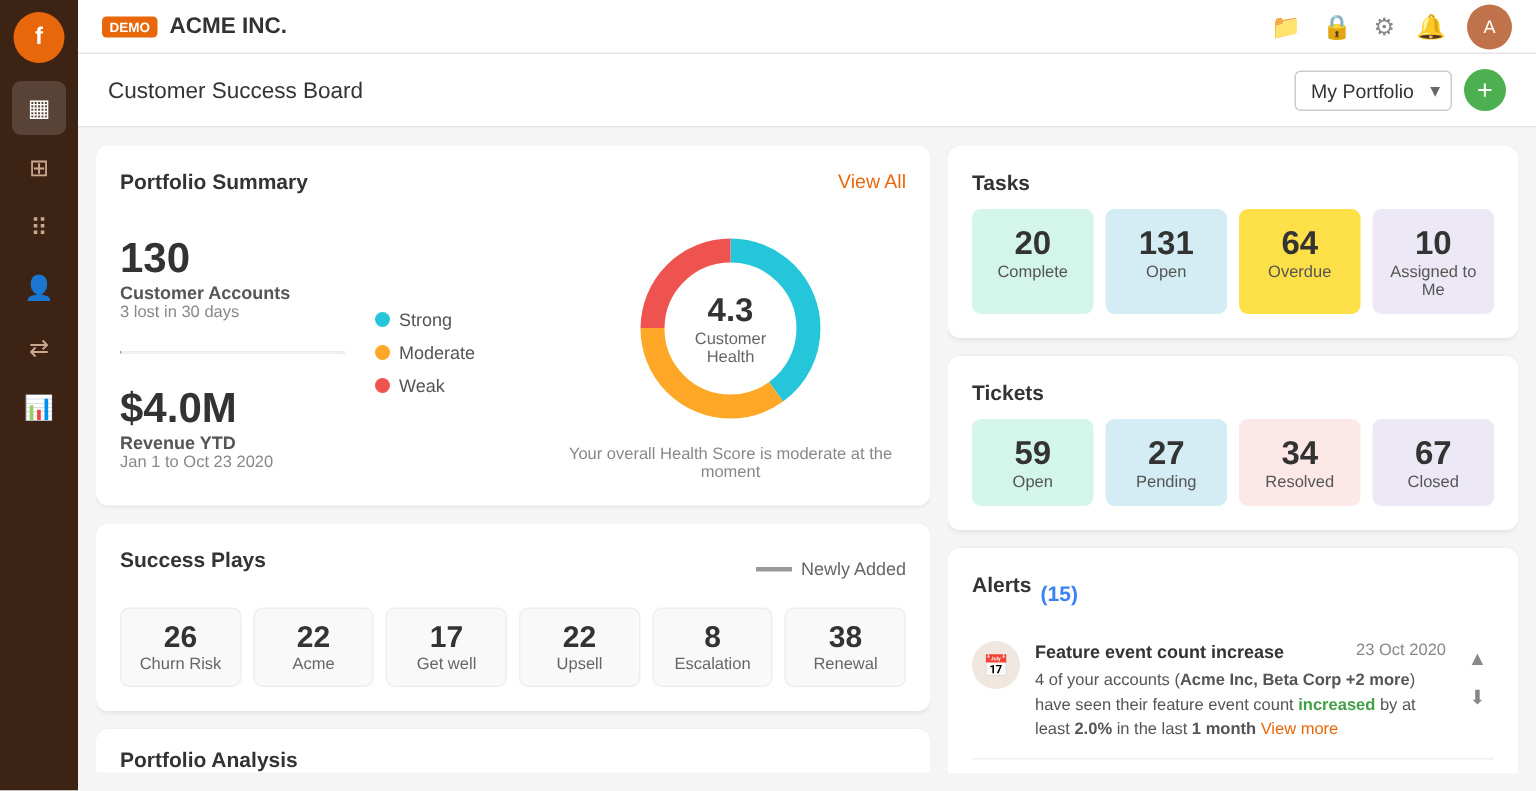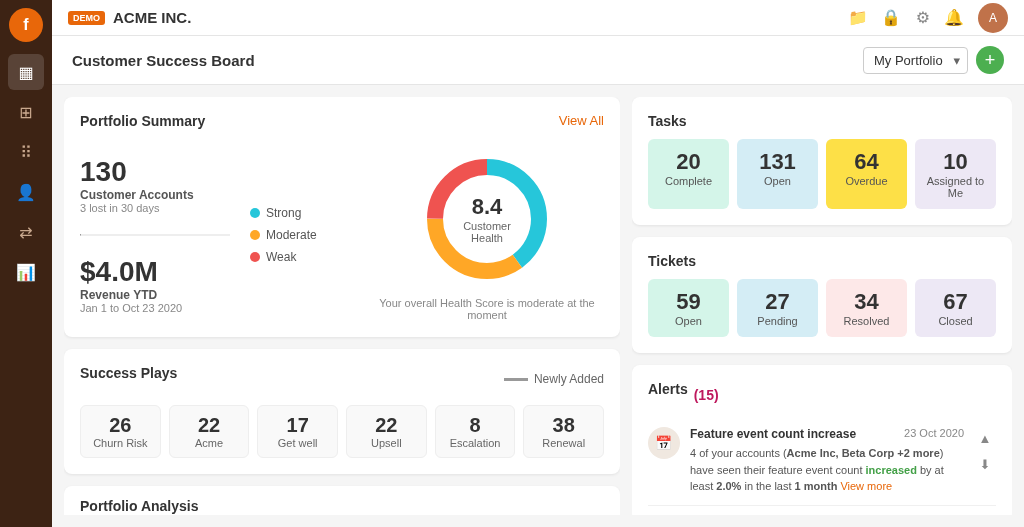--- a/index.html
+++ b/index.html
@@ -18,21 +18,21 @@
     .topbar { background: white; height: 36px; display: flex; align-items: center; padding: 0 16px; border-bottom: 1px solid #e5e5e5; gap: 12px; }
     .topbar-brand { display: flex; align-items: center; gap: 8px; flex: 1; }
     .demo-badge { background: #e8670a; color: white; font-size: 9px; font-weight: bold; padding: 2px 5px; border-radius: 3px; }
     .topbar-title { font-size: 15px; font-weight: 600; color: #333; }
     .topbar-icons { display: flex; align-items: center; gap: 14px; color: #888; }
     .topbar-avatar { width: 30px; height: 30px; border-radius: 50%; background: #c0724a; display: flex; align-items: center; justify-content: center; color: white; font-size: 12px; overflow: hidden; }
     .topbar-icon { font-size: 16px; cursor: pointer; color: #888; }
 
     
     .page-header { background: white; padding: 10px 20px; border-bottom: 1px solid #e5e5e5; display: flex; align-items: center; justify-content: space-between; }
-    .page-header-title { font-size: 15px; font-weight: 700; color: #333; }
+    .page-header-title { font-size: 15px; font-weight: 400; color: #333; }
     .page-header-right { display: flex; align-items: center; gap: 8px; }
     .portfolio-select { border: 1px solid #ccc; border-radius: 4px; padding: 5px 10px; font-size: 13px; color: #333; background: white; cursor: pointer; appearance: none; padding-right: 24px; }
     .select-wrapper { position: relative; }
     .select-wrapper::after { content: '▾'; position: absolute; right: 8px; top: 50%; transform: translateY(-50%); color: #666; pointer-events: none; }
     .add-btn { width: 28px; height: 28px; background: #4CAF50; border-radius: 50%; display: flex; align-items: center; justify-content: center; color: white; font-size: 18px; cursor: pointer; line-height: 1; }
 
     
     .content { flex: 1; display: flex; gap: 0; overflow: hidden; padding: 12px; gap: 12px; }
 
     
@@ -214,21 +214,21 @@
             <div class="donut-wrapper">
               <svg viewBox="0 0 140 140">
 
                 <circle cx="70" cy="70" r="52" fill="none" stroke="#26C6DA" stroke-width="16" stroke-dasharray="130.7 196" stroke-dashoffset="0" transform="rotate(-90 70 70)"></circle>
 
                 <circle cx="70" cy="70" r="52" fill="none" stroke="#FFA726" stroke-width="16" stroke-dasharray="114.3 212.4" stroke-dashoffset="-130.7" transform="rotate(-90 70 70)"></circle>
 
                 <circle cx="70" cy="70" r="52" fill="none" stroke="#EF5350" stroke-width="16" stroke-dasharray="81.7 245" stroke-dashoffset="-245" transform="rotate(-90 70 70)"></circle>
               </svg>
               <div class="donut-center">
-                <div class="donut-value">8.4</div>
+                <div class="donut-value">4.3</div>
                 <div class="donut-label">Customer Health</div>
               </div>
             </div>
             <div class="health-sub">Your overall Health Score is moderate at the moment</div>
           </div>
         </div>
       </div>
 
       <div class="card success-plays">
         <div class="sp-header">
@@ -314,21 +314,21 @@
           <div class="ticket-item closed">
             <div class="ticket-value">67</div>
             <div class="ticket-label">Closed</div>
           </div>
         </div>
       </div>
 
       <div class="card alerts-card">
         <div style="display:flex;align-items:center;gap:6px;margin-bottom:8px;">
           <span class="card-title">Alerts</span>
-          <span style="font-size:14px;font-weight:700;color:#be185d;">(15)</span>
+          <span style="font-size:14px;font-weight:700;color:#3b82f6;">(15)</span>
         </div>
 
         <div class="alert-item">
           <div class="alert-icon">📅</div>
           <div class="alert-body">
             <div class="alert-header">
               <span class="alert-title">Feature event count increase</span>
               <span class="alert-date">23 Oct 2020</span>
             </div>
             <div class="alert-text">

